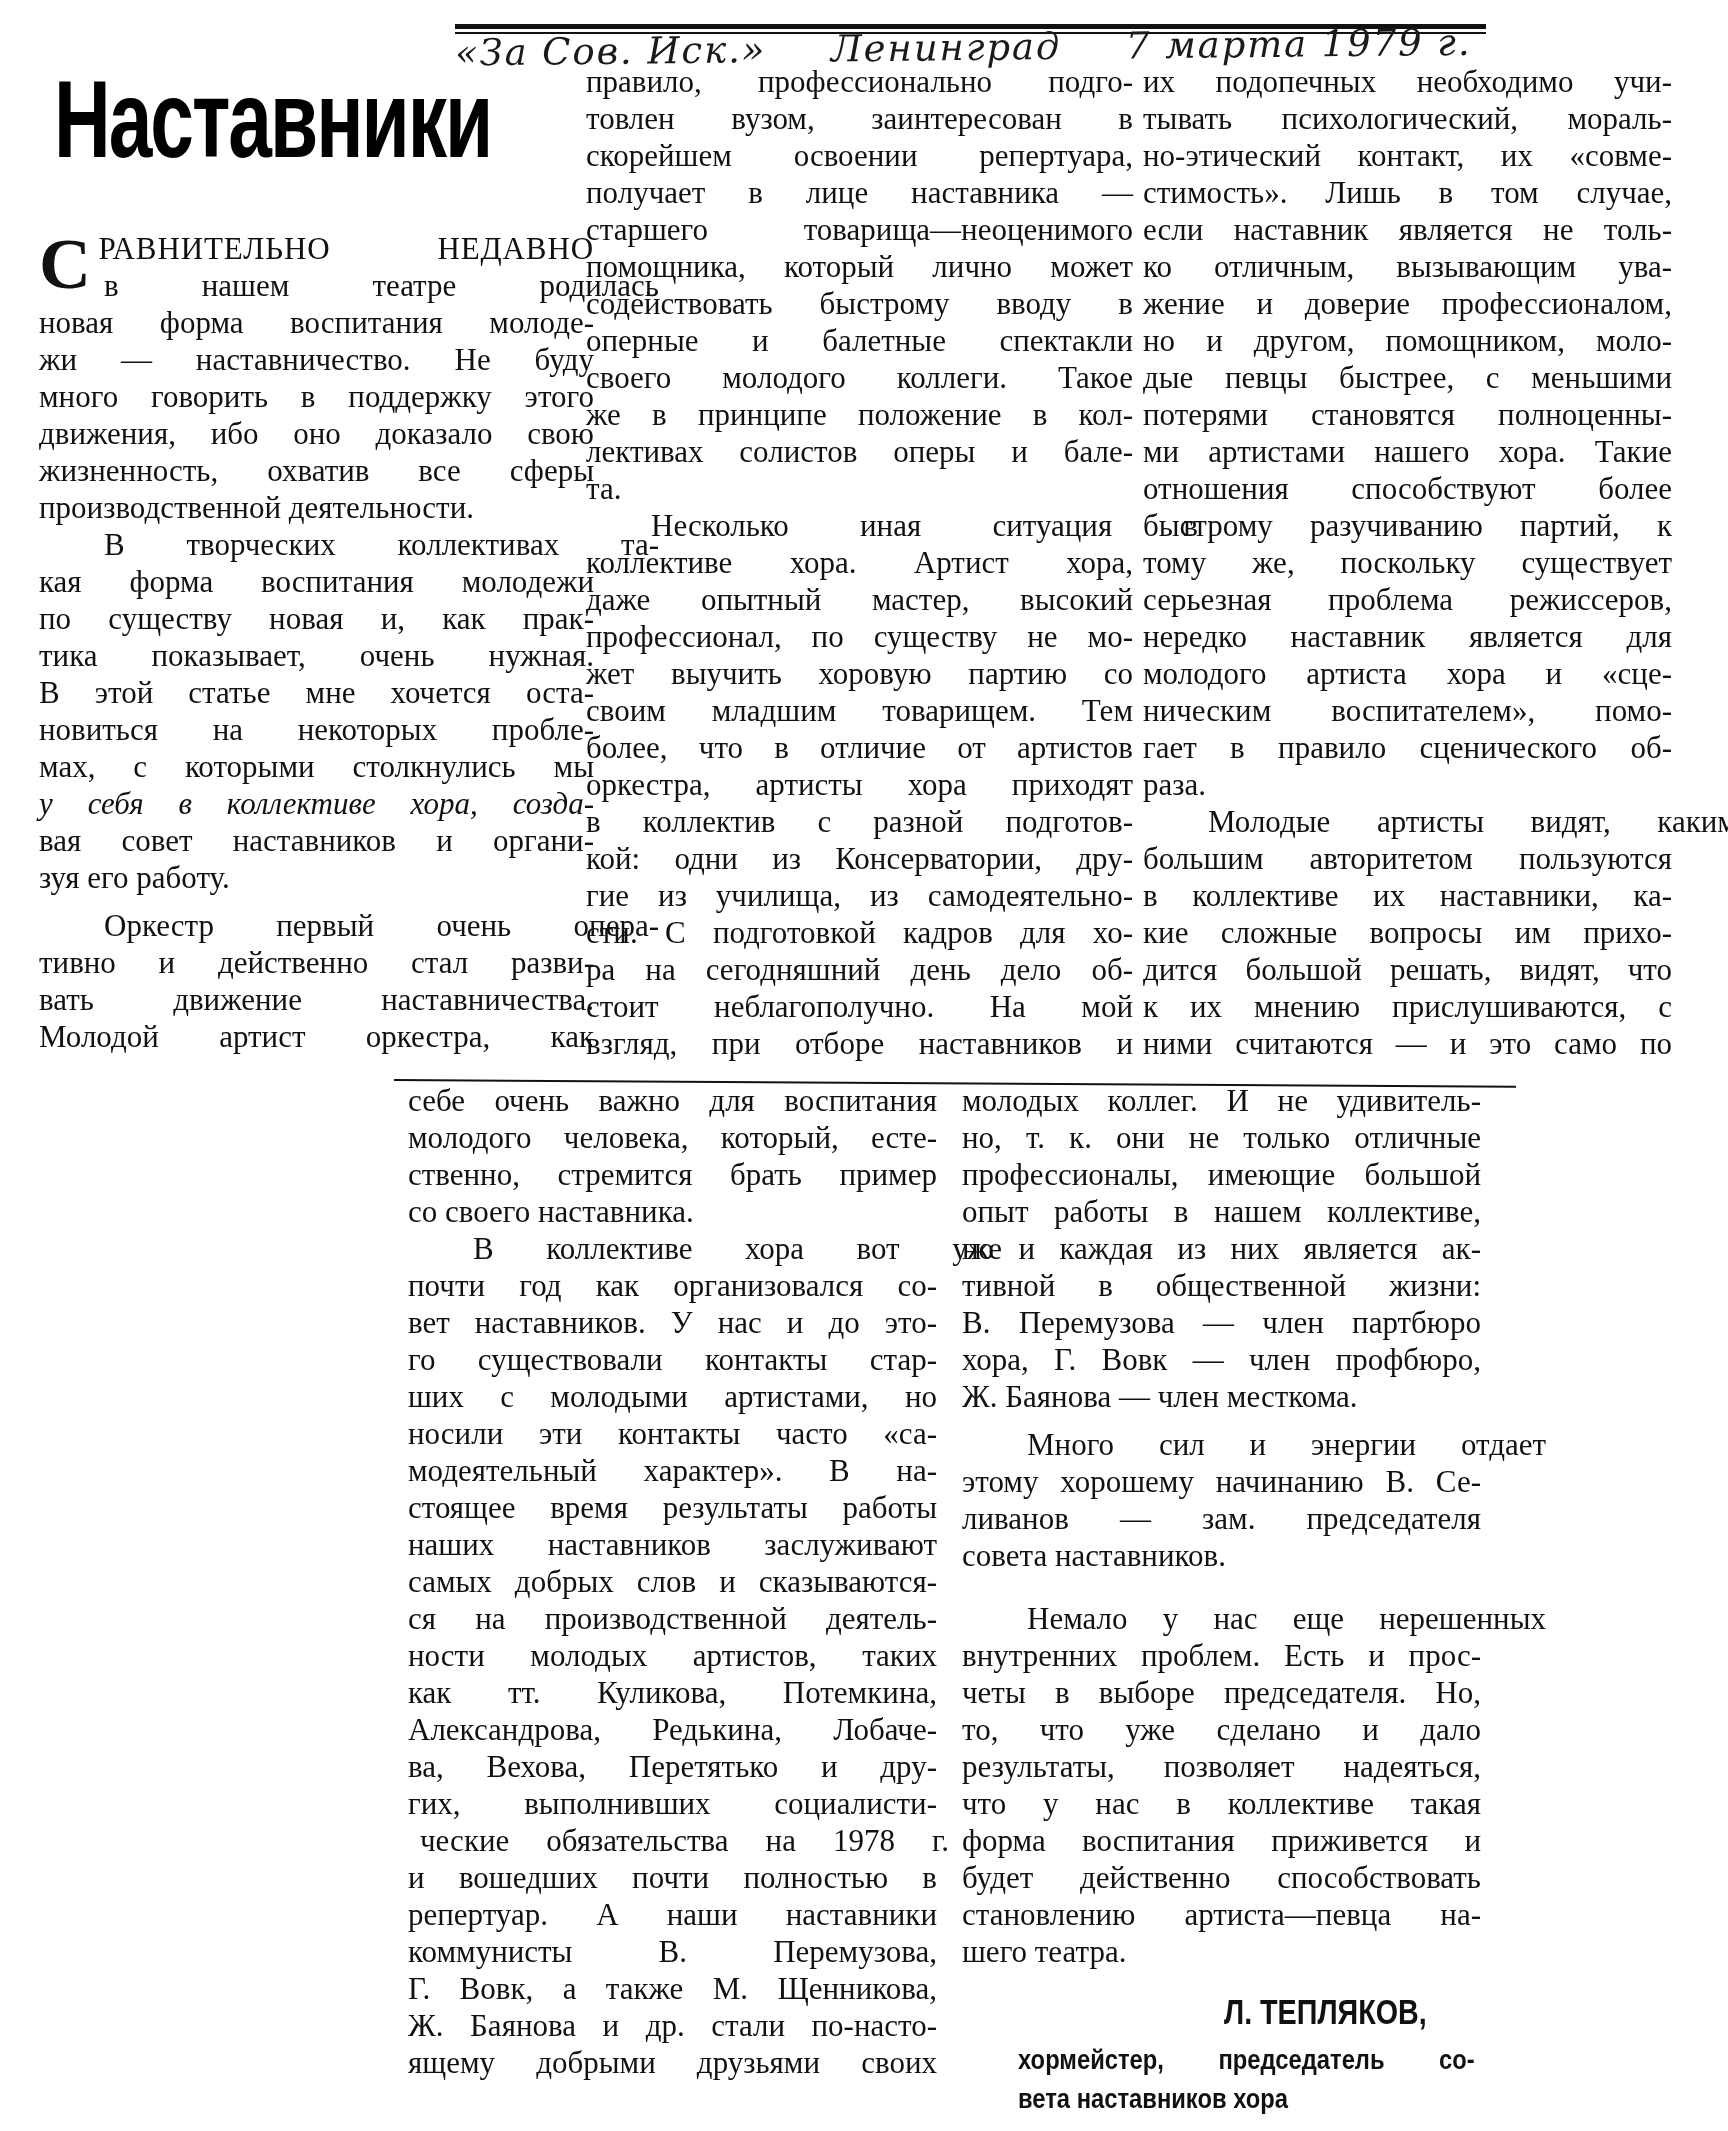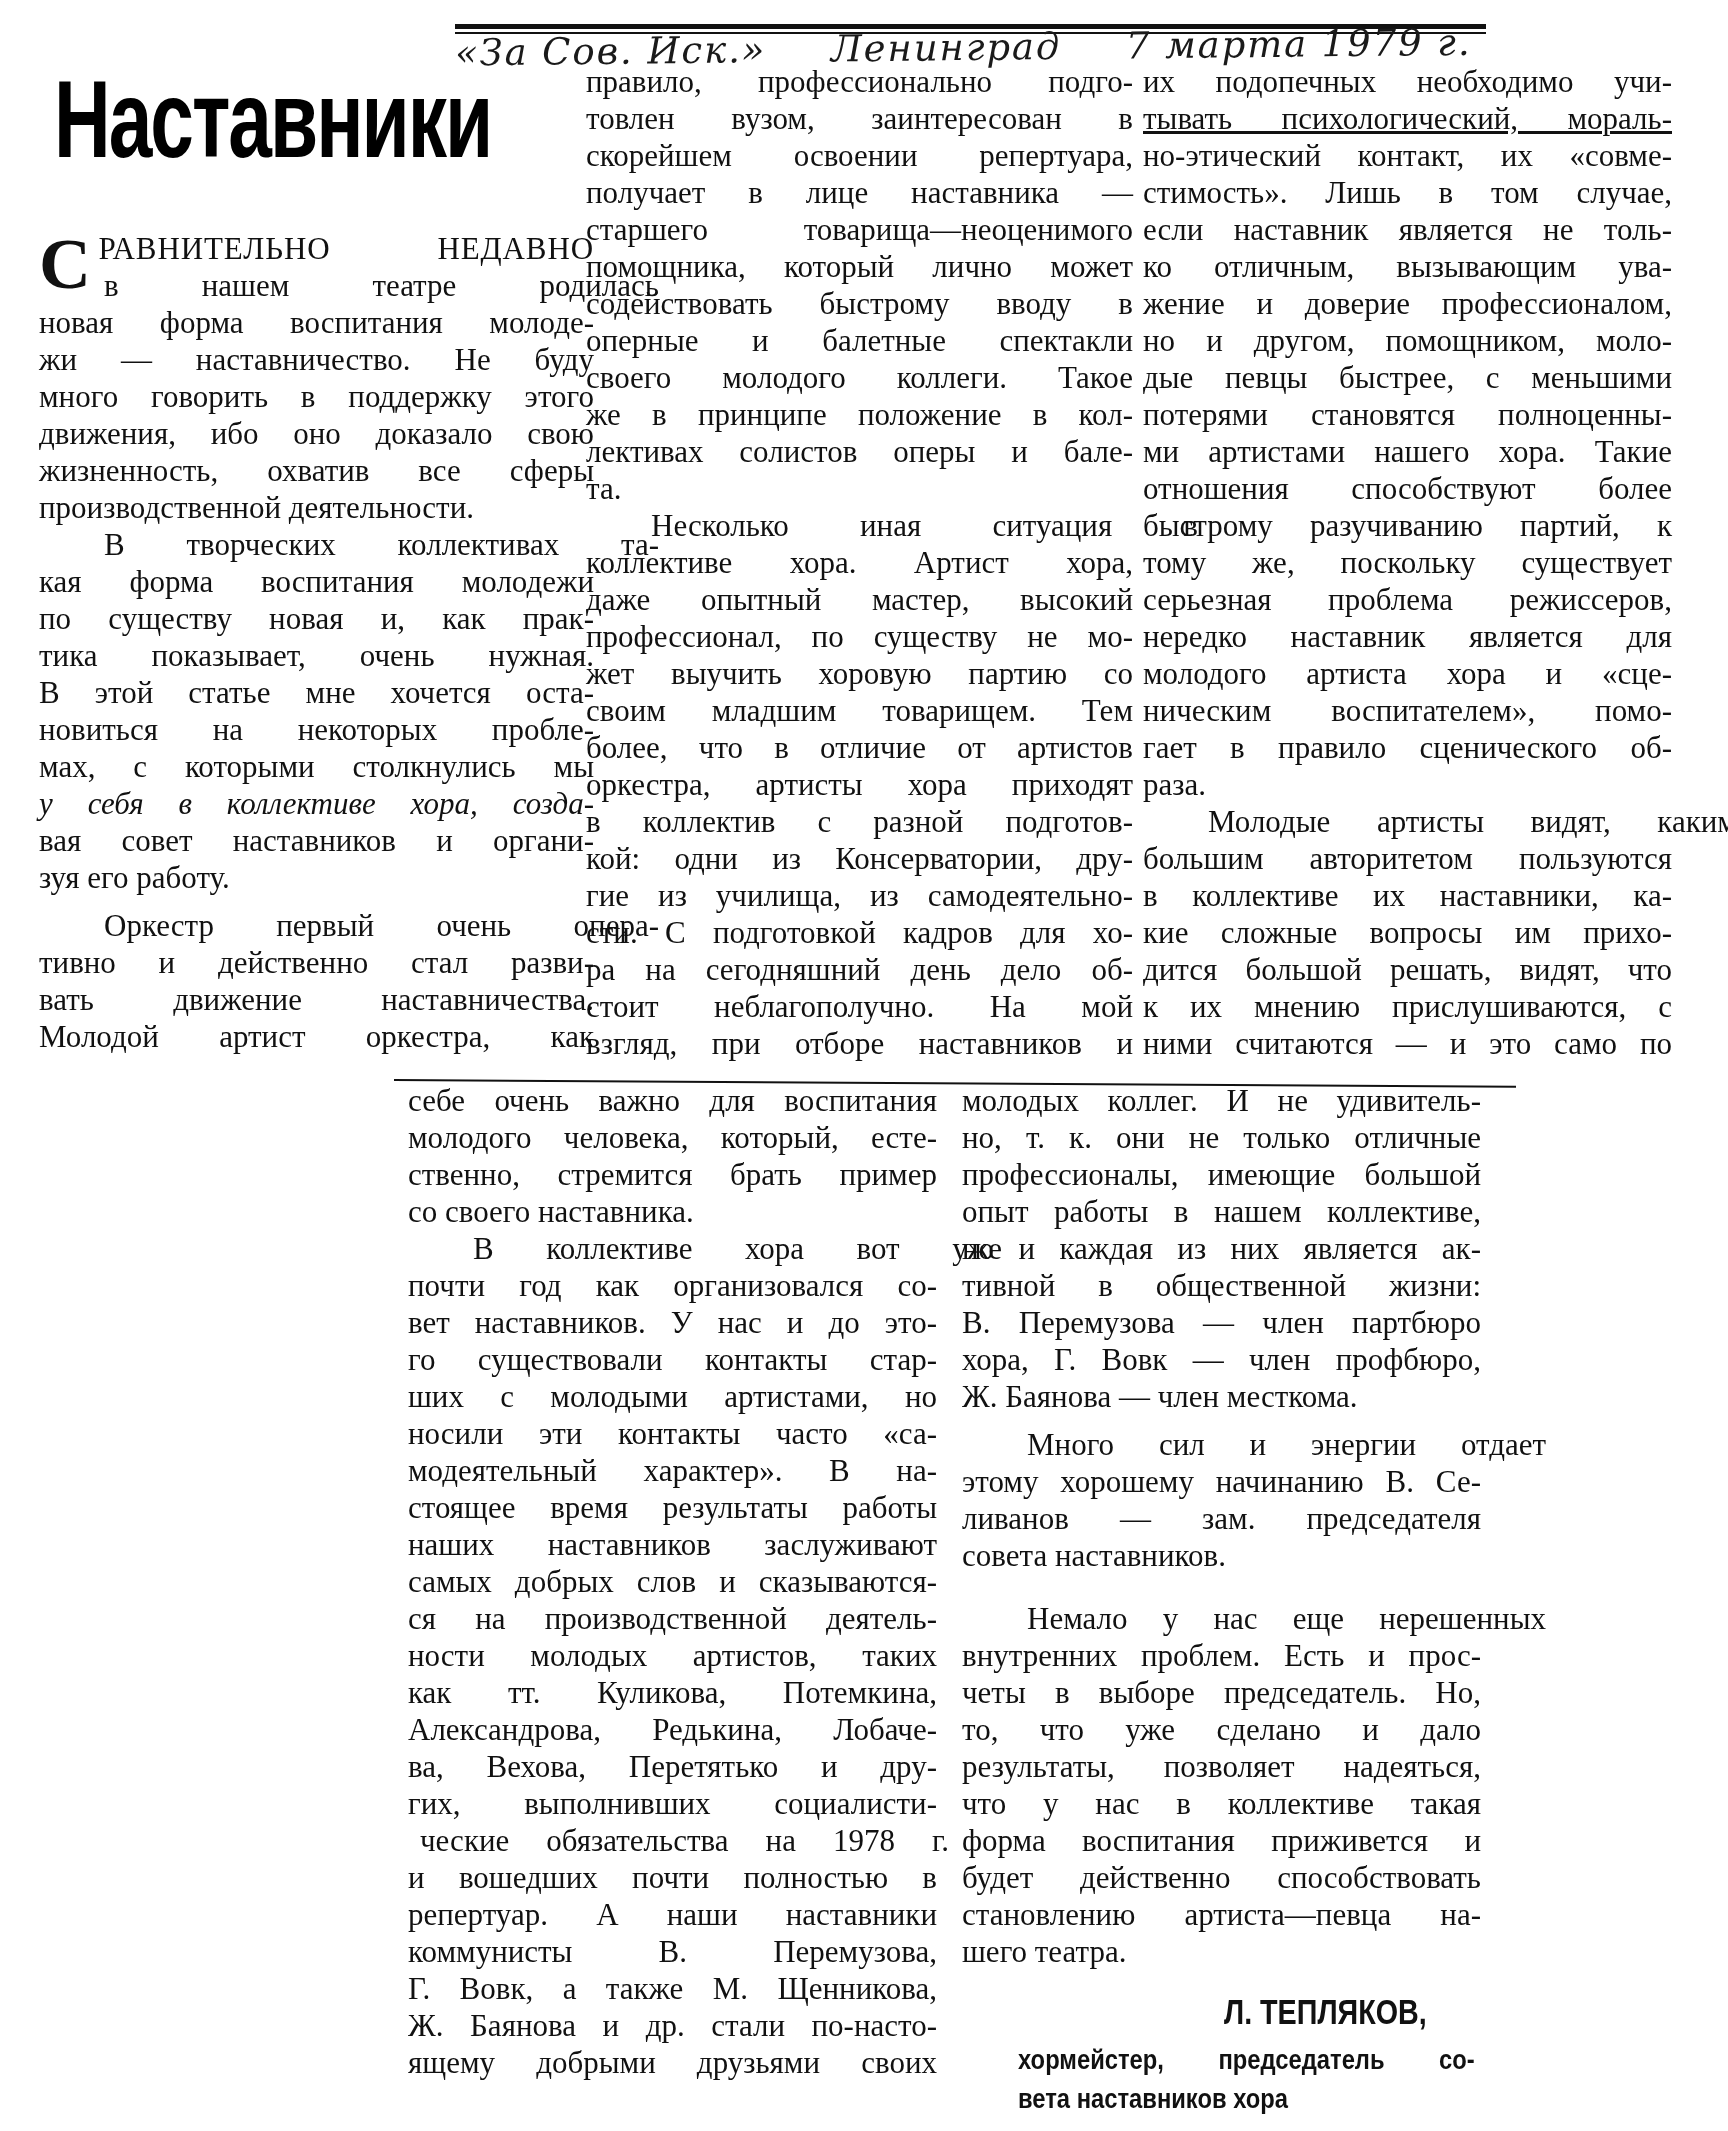--- a/index.html
+++ b/index.html
@@ -92,21 +92,21 @@
     <span class="line " style="display: block; width: 547px;">в  коллектив с разной подготов-</span>
     <span class="line " style="display: block; width: 547px;">кой: одни из Консерватории, дру-</span>
     <span class="line " style="display: block; width: 547px;">гие из училища, из самодеятельно-</span>
     <span class="line " style="display: block; width: 547px;">сти. С подготовкой кадров для хо-</span>
     <span class="line " style="display: block; width: 547px;">ра на сегодняшний день дело об-</span>
     <span class="line " style="display: block; width: 547px;">стоит неблагополучно. На   мой</span>
     <span class="line " style="display: block; width: 547px;">взгляд, при отборе наставников и</span>
   </div>
 <div class="col" id="col3" style="left:1143px;top:63px;width:529px;">
     <span class="line " style="display: block; width: 529px;">их  подопечных необходимо учи-</span>
-    <span class="line " style="display: block; width: 529px; text-decoration: underline;">тывать психологический, мораль-</span>
+    <span class="line " style="display: block; width: 529px;">тывать психологический, мораль-</span>
     <span class="line " style="display: block; width: 529px;">но-этический контакт, их «совме-</span>
     <span class="line " style="display: block; width: 529px;">стимость».  Лишь в том случае,</span>
     <span class="line " style="display: block; width: 529px;">если наставник является не толь-</span>
     <span class="line " style="display: block; width: 529px;">ко  отличным, вызывающим ува-</span>
     <span class="line " style="display: block; width: 529px;">жение и доверие профессионалом,</span>
     <span class="line " style="display: block; width: 529px;">но и другом, помощником, моло-</span>
     <span class="line " style="display: block; width: 529px;">дые певцы быстрее, с меньшими</span>
     <span class="line " style="display: block; width: 529px;">потерями становятся полноценны-</span>
     <span class="line " style="display: block; width: 529px;">ми артистами нашего хора. Такие</span>
     <span class="line " style="display: block; width: 529px;">отношения  способствуют  более</span>
@@ -166,21 +166,21 @@
     <span class="line " style="display: block; width: 519px;">хора, Г. Вовк — член профбюро,</span>
     <span class="line last" style="display: block; width: 519px;">Ж. Баянова — член месткома.</span>
     <div class="para-gap"></div>
     <span class="line ind" style="display: block; width: 519px;">Много сил и энергии отдает</span>
     <span class="line " style="display: block; width: 519px;">этому хорошему начинанию В. Се-</span>
     <span class="line " style="display: block; width: 519px;">ливанов — зам.   председателя</span>
     <span class="line last" style="display: block; width: 519px;">совета наставников.</span>
     <div class="para-gap" style="height: 26px;"></div>
     <span class="line ind" style="display: block; width: 519px;">Немало у нас еще нерешенных</span>
     <span class="line " style="display: block; width: 519px;">внутренних проблем. Есть и прос-</span>
-    <span class="line " style="display: block; width: 519px;">четы в выборе председатель. Но,</span>
+    <span class="line " style="display: block; width: 519px;">четы в выборе председателя. Но,</span>
     <span class="line " style="display: block; width: 519px;">то, что  уже сделано и   дало</span>
     <span class="line " style="display: block; width: 519px;">результаты, позволяет надеяться,</span>
     <span class="line " style="display: block; width: 519px;">что  у нас в коллективе такая</span>
     <span class="line " style="display: block; width: 519px;">форма воспитания приживется и</span>
     <span class="line " style="display: block; width: 519px;">будет  действенно способствовать</span>
     <span class="line " style="display: block; width: 519px;">становлению артиста—певца на-</span>
     <span class="line last" style="display: block; width: 519px;">шего театра.</span>
   </div>
 
 <div class="sig-name">Л. ТЕПЛЯКОВ,</div>

